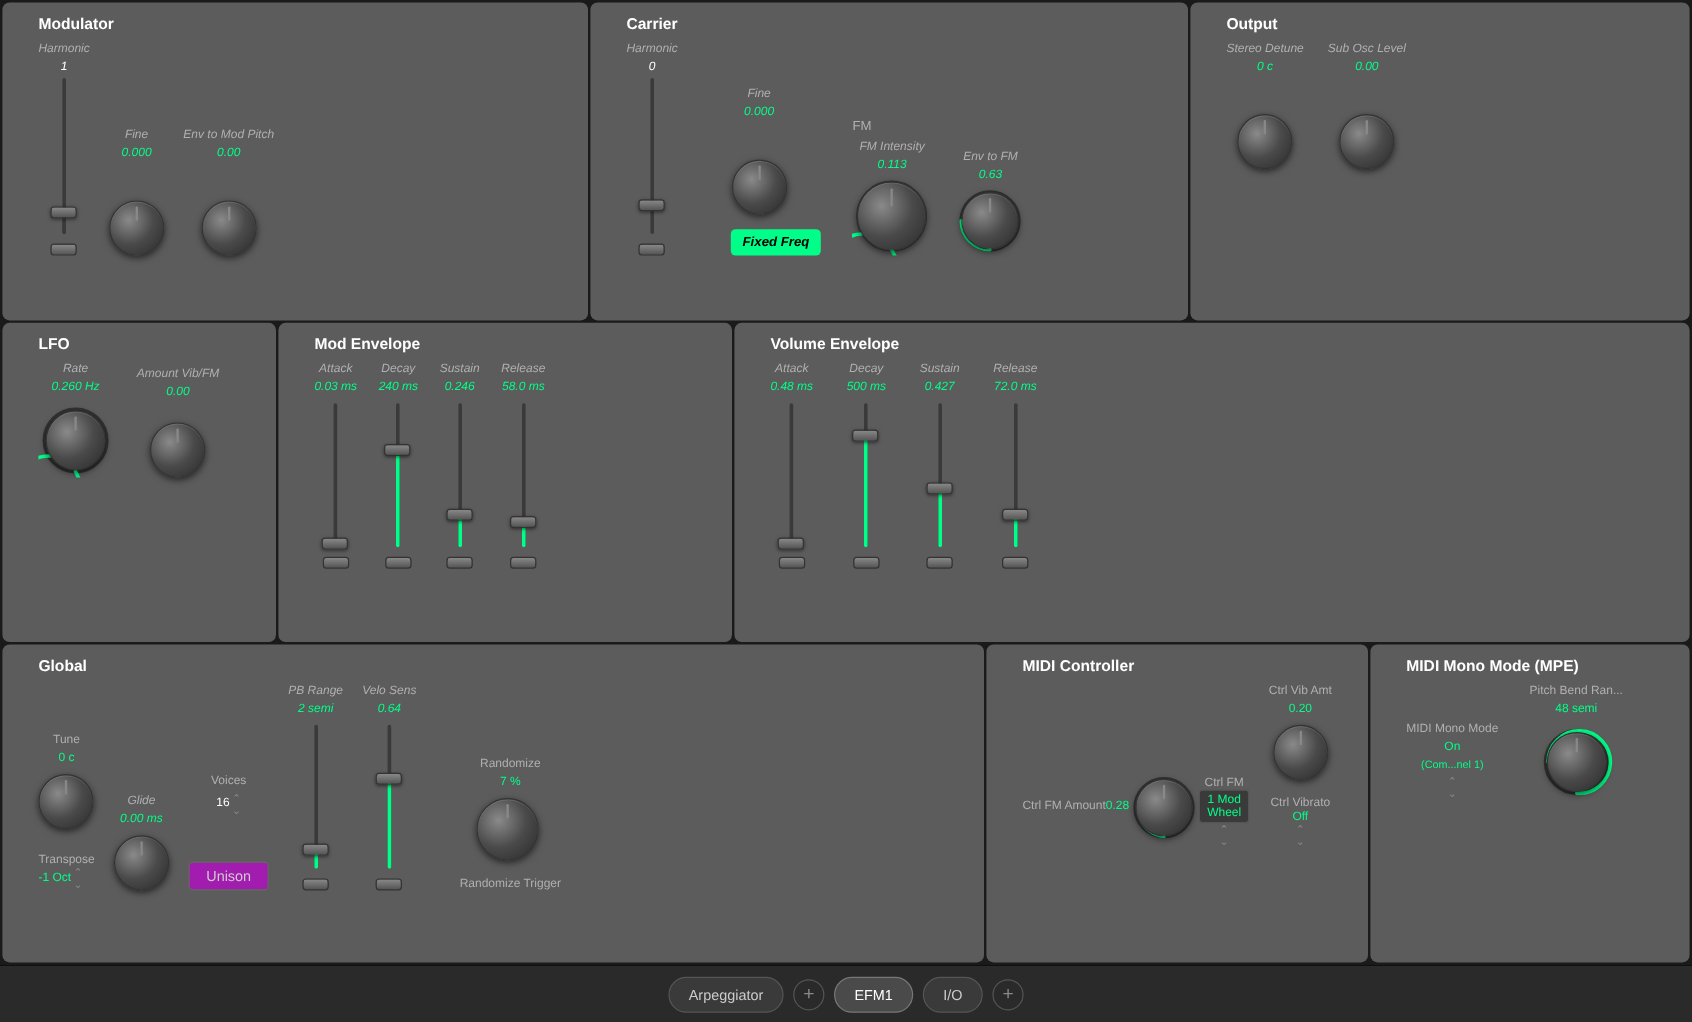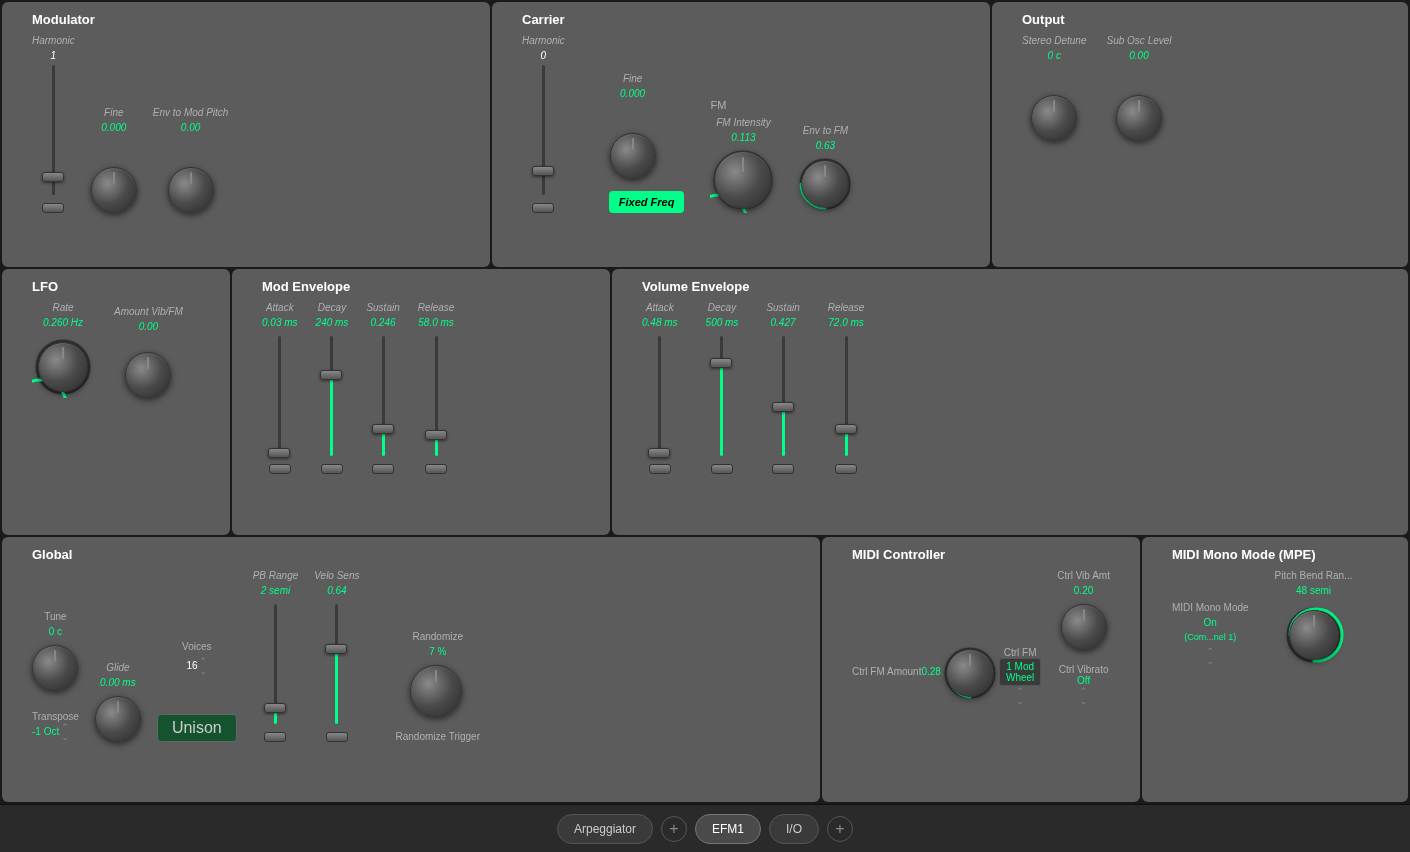--- a/index.html
+++ b/index.html
@@ -154,23 +154,23 @@
       font-weight: 600;
       padding: 5px 10px;
       border-radius: 4px;
       margin-top: 8px;
       display: inline-block;
       margin-left: 28px;
     }
 
     
     .unison-btn {
-      background: #14532d;
+      background: #a21caf;
       color: #ccc;
-      font-size: 16px;
+      font-size: 12px;
       padding: 4px 14px;
       border-radius: 4px;
       border: 1px solid #666;
       display: inline-block;
       cursor: pointer;
       text-align: right;
     }
 
     
     .midi-dropdown {

